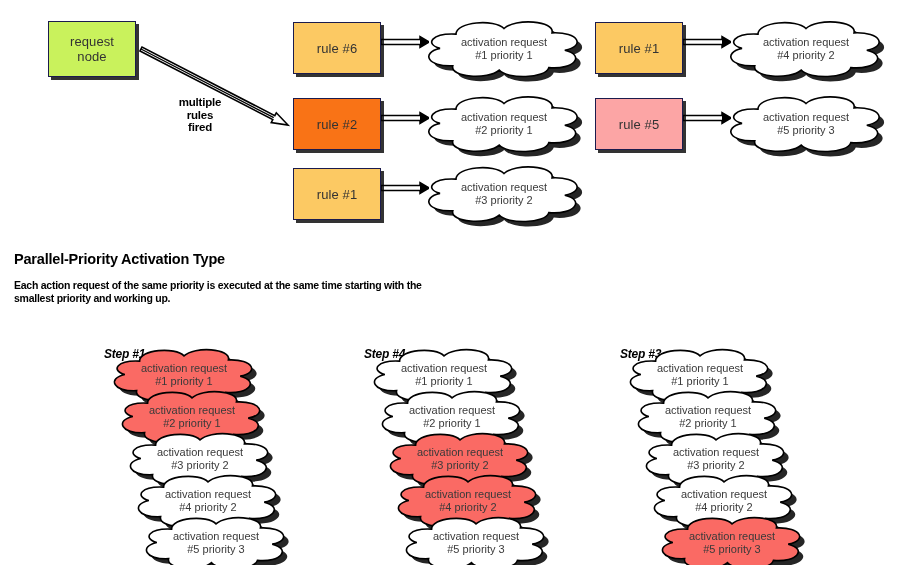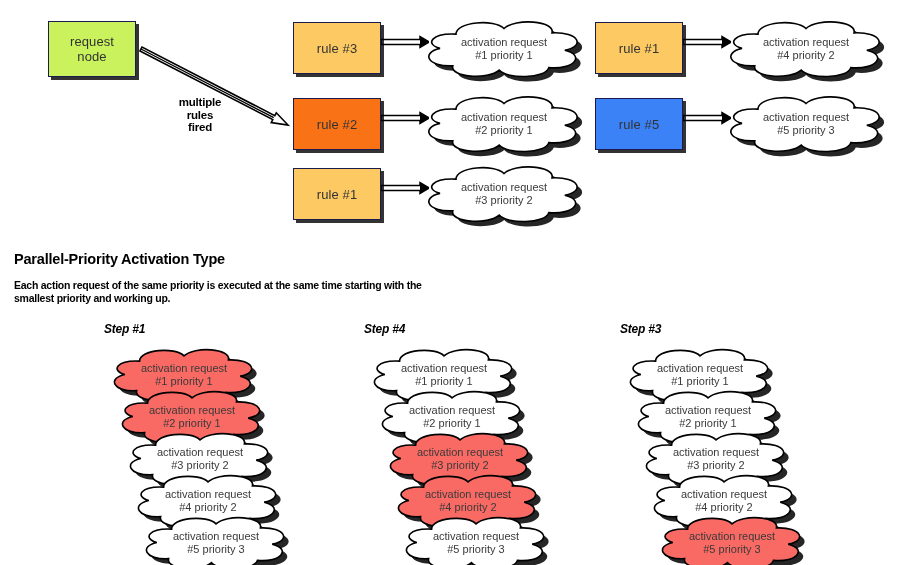--- a/index.html
+++ b/index.html
@@ -87,20 +87,21 @@
     white-space: pre-line;
   }
   .step-label {
     position: absolute;
     font-weight: bold;
     font-style: italic;
     font-size: 12px;
     letter-spacing: -0.2px;
     color: #000;
     white-space: nowrap;
+    margin-top: 25px;
   }
   .arrow-label {
     position: absolute;
     font-weight: bold;
     font-size: 11.5px;
     line-height: 12.5px;
     letter-spacing: -0.2px;
     text-align: center;
     color: #000;
     white-space: pre-line;
@@ -179,25 +180,25 @@
 #4 priority 2</div>
       </div>
       <div class="cloud" style="left: 726px; top: 85px; width: 160px; height: 62px;">
         <svg width="160" height="62" viewBox="0 0 160 62">
           <path d="M 32.00 16.12 C 32.00 3.72 70.40 0.62 80.00 10.54 C 91.20 0.00 131.20 2.48 128.00 14.88 C 155.20 13.64 161.60 28.52 140.80 32.24 C 161.60 37.20 150.40 52.08 124.80 49.60 C 121.60 60.76 83.20 61.38 75.20 52.08 C 64.00 62.00 25.60 59.52 28.80 47.74 C 3.20 48.98 -3.20 34.72 16.00 30.38 C 0.00 26.04 8.00 14.88 32.00 16.12 Z" fill="rgba(0,0,0,0.85)" transform="translate(5,5)"></path>
           <path d="M 32.00 16.12 C 32.00 3.72 70.40 0.62 80.00 10.54 C 91.20 0.00 131.20 2.48 128.00 14.88 C 155.20 13.64 161.60 28.52 140.80 32.24 C 161.60 37.20 150.40 52.08 124.80 49.60 C 121.60 60.76 83.20 61.38 75.20 52.08 C 64.00 62.00 25.60 59.52 28.80 47.74 C 3.20 48.98 -3.20 34.72 16.00 30.38 C 0.00 26.04 8.00 14.88 32.00 16.12 Z" fill="#ffffff" stroke="#000000" stroke-width="1.6"></path>
         </svg>
         <div class="cloud-label">activation request
 #5 priority 3</div>
       </div>
-      <div class="box gold" style="left: 293px; top: 14px; width: 88px; height: 52px; background: rgb(252, 201, 99);"><span>rule #3</span></div>
+      <div class="box gold" style="left: 293px; top: 14px; width: 88px; height: 52px; background: rgb(252, 201, 99);"><span>rule #6</span></div>
       <div class="box gold" style="left: 293px; top: 90px; width: 88px; height: 52px; background: #f97316;"><span>rule #2</span></div>
       <div class="box gold" style="left: 293px; top: 160px; width: 88px; height: 52px; background: rgb(252, 201, 99);"><span>rule #1</span></div>
       <div class="box gold" style="left: 595px; top: 14px; width: 88px; height: 52px; background: rgb(252, 201, 99);"><span>rule #1</span></div>
-      <div class="box gold" style="left: 595px; top: 90px; width: 88px; height: 52px; background: #3b82f6;"><span>rule #5</span></div>
+      <div class="box gold" style="left: 595px; top: 90px; width: 88px; height: 52px; background: #fca5a5;"><span>rule #5</span></div>
     </div>
 
   <div class="heading" id="heading" style="left: 14px; top: 243px;">Parallel-Priority Activation Type</div>
 
   <div class="body-text" id="body-text" style="left: 14px; top: 271px;">Each action request of the same priority is executed at the same time starting with the
 smallest priority and working up.</div>
 
   <div id="steps-section">
       <div class="step-label" style="left: 104px; top: 314px;">Step #1</div>
       <div style="position: absolute; left: 0px; top: 0px; width: 900px; height: 565px;">

